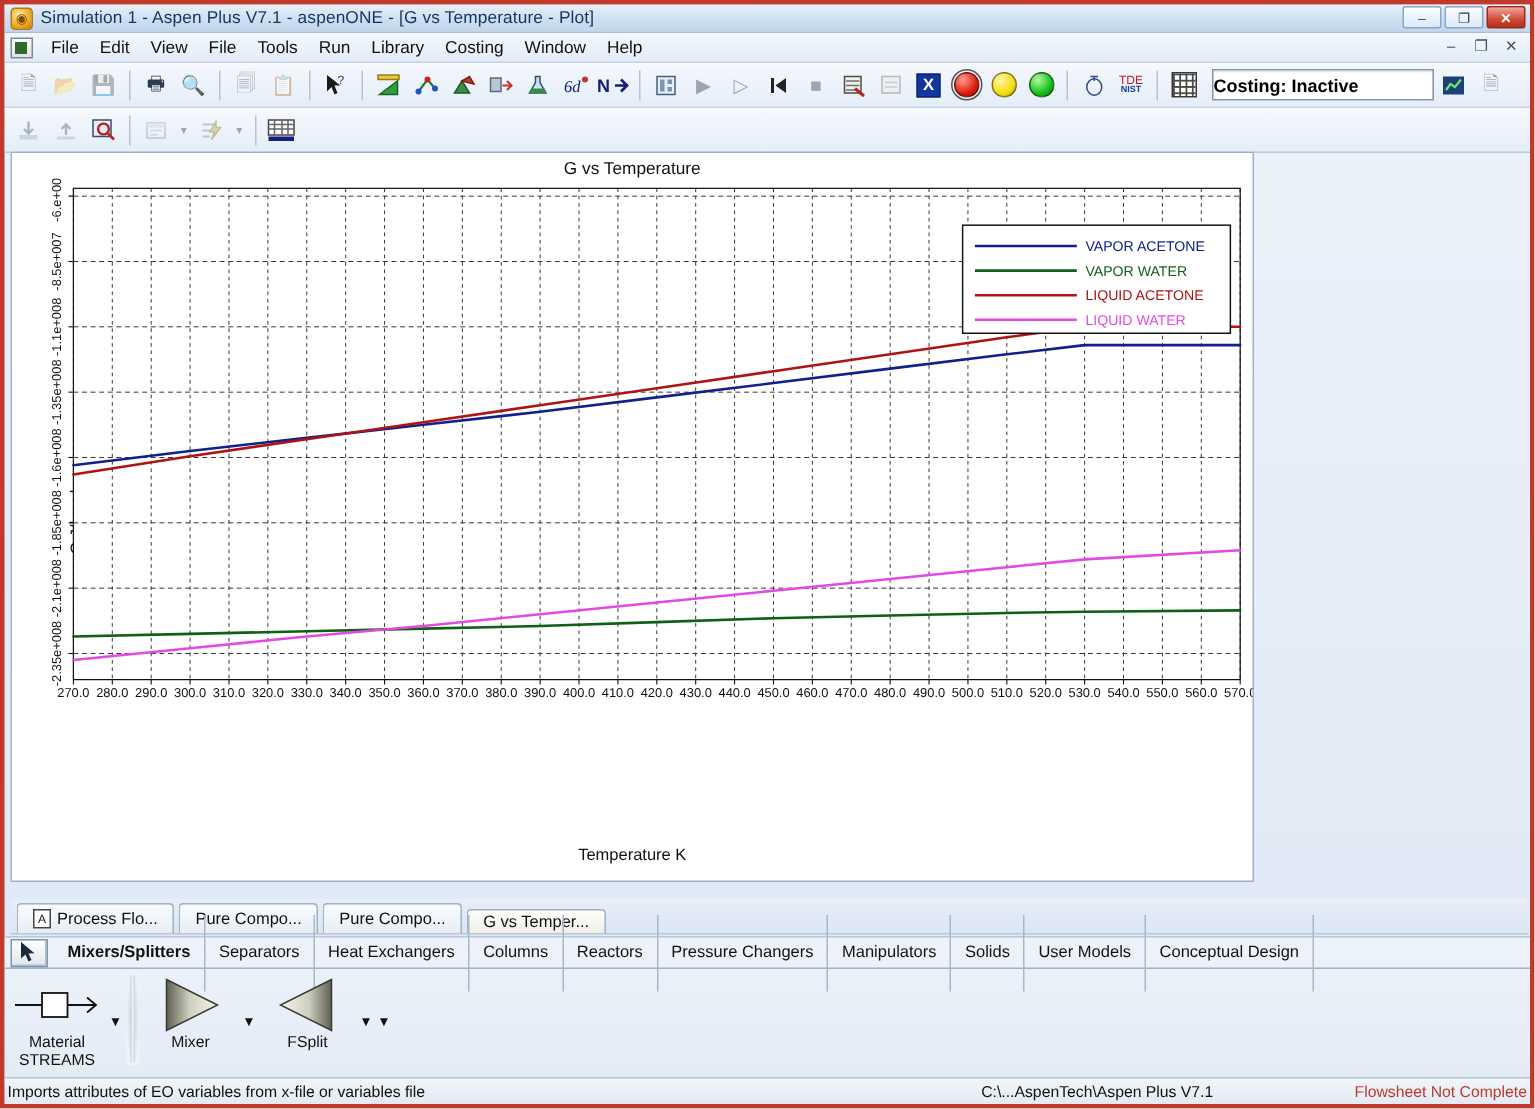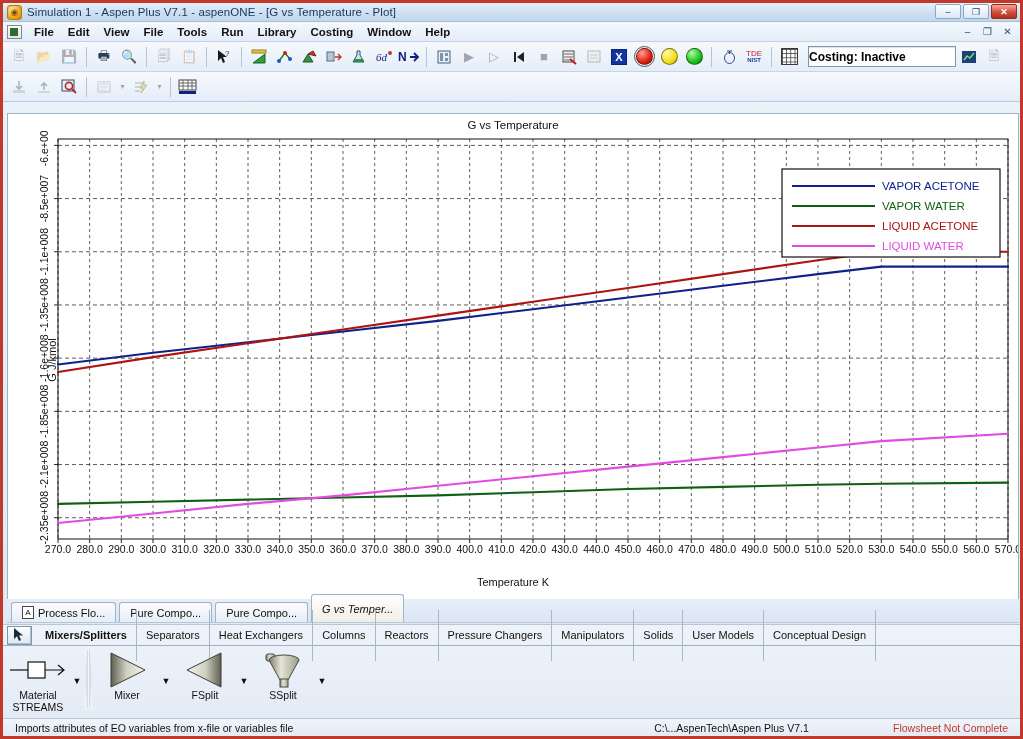--- a/index.html
+++ b/index.html
@@ -60,21 +60,20 @@
     background:linear-gradient(#fdfdfd,#e3e3e3);
     border:1px solid #7d8a96; position:relative;
   }
   .doc-icon::after{
     content:""; position:absolute; left:2px; top:2px; width:8px; height:8px;
     background:#2e6b2e;
   }
   .menu-item {
     padding:2px 7px; font-size:11.5px; color:#111; cursor:default;
     white-space:nowrap;
-    font-weight:bold;
   }
   .mdi-btns { position:absolute; right:4px; top:2px; display:flex; gap:3px; }
   .mdi-btn {
     width:17px;height:14px;display:flex;align-items:center;justify-content:center;
     font-size:10px;color:#3a506b;
   }
 
   
   .toolbar {
     height:30px; display:flex; align-items:center;
@@ -119,21 +118,21 @@
   }
   .tde {
     width:18px;height:16px;display:flex;flex-direction:column;align-items:center;
     justify-content:center;line-height:7px;
   }
   .tde b{font-size:8px;color:#c0192b;font-weight:normal}
   .tde i{font-size:6px;color:#1b3fa0;font-style:normal;font-weight:bold}
 
   
   .plot-wrap {
-    position:absolute; left:4px; top:110px; width:1012px; height:487px;
+    position:absolute; left:4px; top:98px; width:829px; height:487px;
     background:#ffffff; border:1px solid #9db2c8;
   }
   .plot-title {
     text-align:center; font-size:11.5px; color:#111; padding-top:5px;
   }
   .chart-area { position:relative; width:100%; height:458px; }
   .chart-svg { position:absolute; inset:0; }
 
   .ylabel-rot {
     position:absolute; left:22px; top:50%;
@@ -155,21 +154,21 @@
   }
   .wtab {
     height:20px; display:flex;align-items:center;gap:4px;
     padding:0 10px; font-size:11px; color:#111;
     background:linear-gradient(#fbfcfe,#e7edf5);
     border:1px solid #9fb2c6; border-bottom:none;
     border-radius:3px 3px 0 0;
   }
   .wtab.active {
     background:linear-gradient(#ffffff,#f0eee4);
-    height:28px; font-weight:400;font-style:italic;
+    height:16px; font-weight:400;
   }
   .wtab-ico {
     width:12px;height:13px;border:1px solid #444;background:#fff;
     font-size:8px;display:flex;align-items:center;justify-content:center;color:#111;
   }
 
   
   .palette {
     position:absolute; left:0; top:621px; width:1017px; height:97px;
     background:linear-gradient(#eef3fa,#e3ebf5);
@@ -210,21 +209,21 @@
   }
 
   
   .statusbar {
     position:absolute; left:0; bottom:0; width:1017px; height:18px;
     display:flex; align-items:center;
     background:linear-gradient(#f1f5fa,#e2eaf4);
     border-top:1px solid #b7c7da;
     font-size:10.5px; color:#111;
   }
-  .sb-cell { padding:0 12px; height:16px; display:flex; align-items:center; }
+  .sb-cell { padding:0 2px; height:16px; display:flex; align-items:center; }
   .sb-left { flex:0 0 620px; }
   .sb-mid { flex:1; justify-content:center; color:#111; }
   .sb-right { flex:0 0 180px; justify-content:flex-end; color:#c0392b; }
 </style>
 </head>
 <body>
 
 <div id="app">
 
   <div class="titlebar">
@@ -654,38 +653,20 @@
                   <stop offset="1" stop-color="#f4f4ec"></stop>
             </linearGradient>
               </defs>
             <path d="M38 2 L4 19 L38 36 Z" fill="url(#gf)" stroke="#3a3a32"></path>
           </svg>
         </div>
         <div class="cap">FSplit</div>
       </div>
       <div class="pal-caret">▼</div>
 
-      <div class="pal-item">
-        <div class="glyph">
-          <svg width="46" height="40" viewBox="0 0 46 40">
-            <defs>
-                <linearGradient id="gs" x1="0" y1="0" x2="1" y2="0">
-              <stop offset="0" stop-color="#7d7d6d"></stop>
-                  <stop offset="0.4" stop-color="#e6e6d8"></stop>
-                  <stop offset="1" stop-color="#9b9b8a"></stop>
-            </linearGradient>
-              </defs>
-            <rect x="6" y="4" width="9" height="7" rx="2" fill="url(#gs)" stroke="#4a4a40"></rect>
-            <ellipse cx="24" cy="10" rx="15" ry="5" fill="url(#gs)" stroke="#4a4a40"></ellipse>
-            <path d="M9 10 L20 30 L28 30 L39 10" fill="url(#gs)" stroke="#4a4a40"></path>
-            <rect x="20" y="29" width="8" height="8" fill="url(#gs)" stroke="#4a4a40"></rect>
-          </svg>
-        </div>
-        <div class="cap">SSplit</div>
-      </div>
       <div class="pal-caret">▼</div>
     </div>
   </div>
 
   <div class="statusbar">
     <div class="sb-cell sb-left">Imports attributes of EO variables from x-file or variables file</div>
     <div class="sb-cell sb-mid">C:\...AspenTech\Aspen Plus V7.1</div>
     <div class="sb-cell sb-right">Flowsheet Not Complete</div>
   </div>
 

